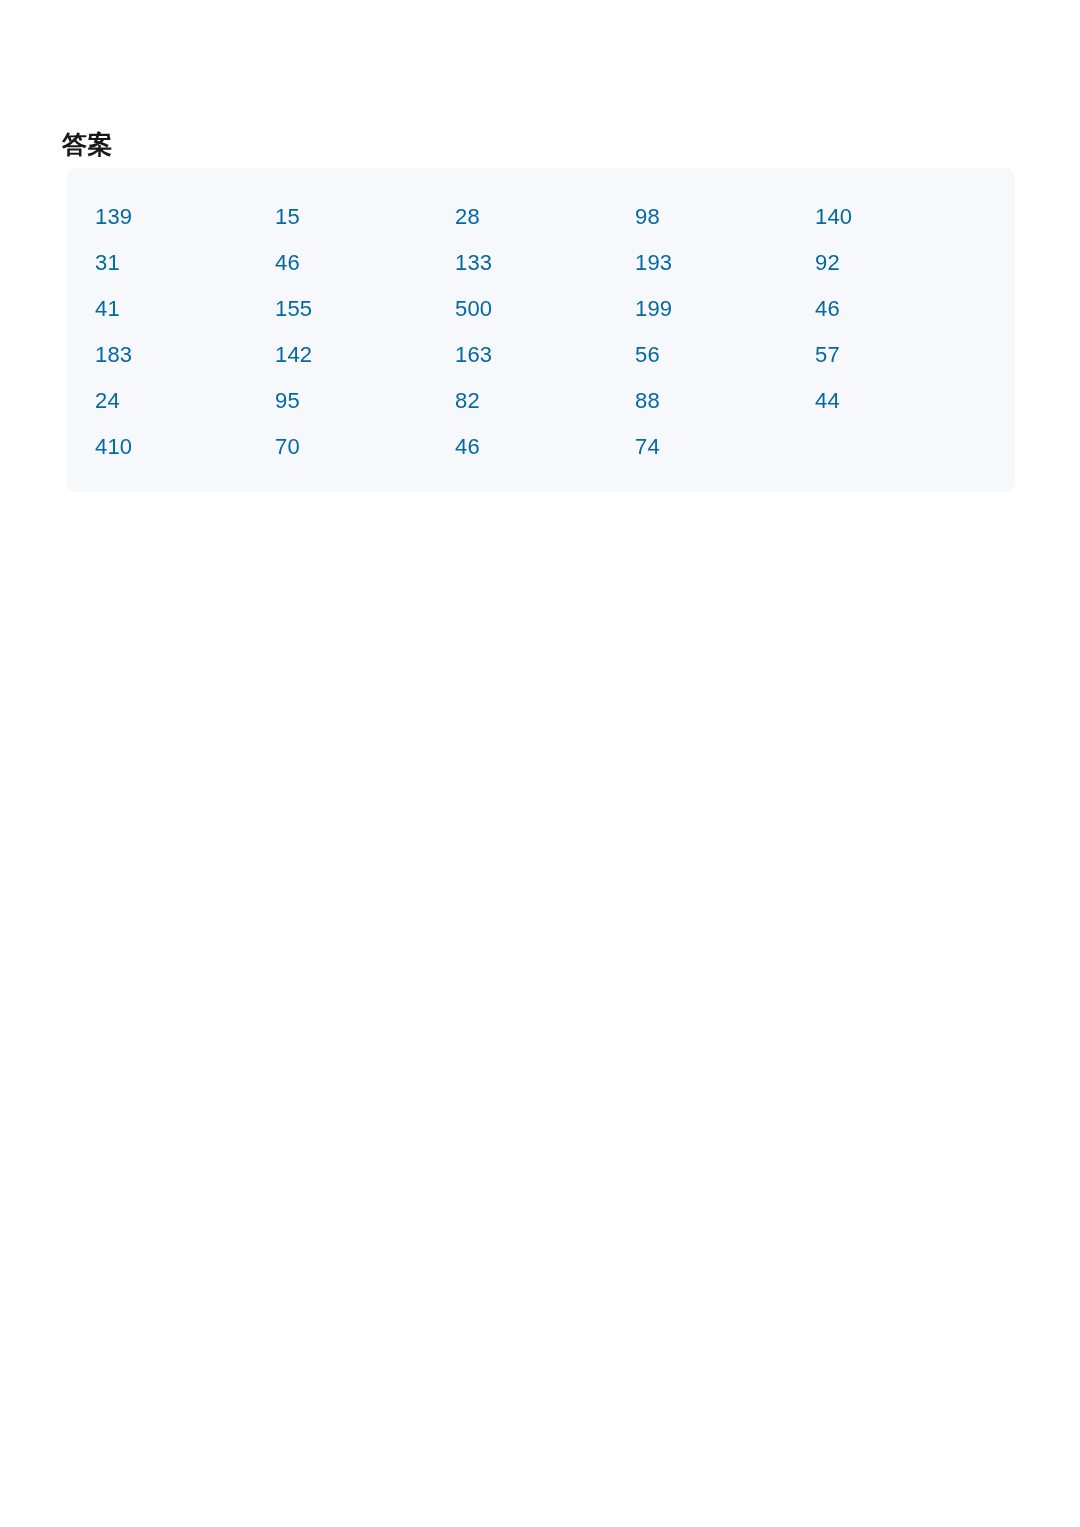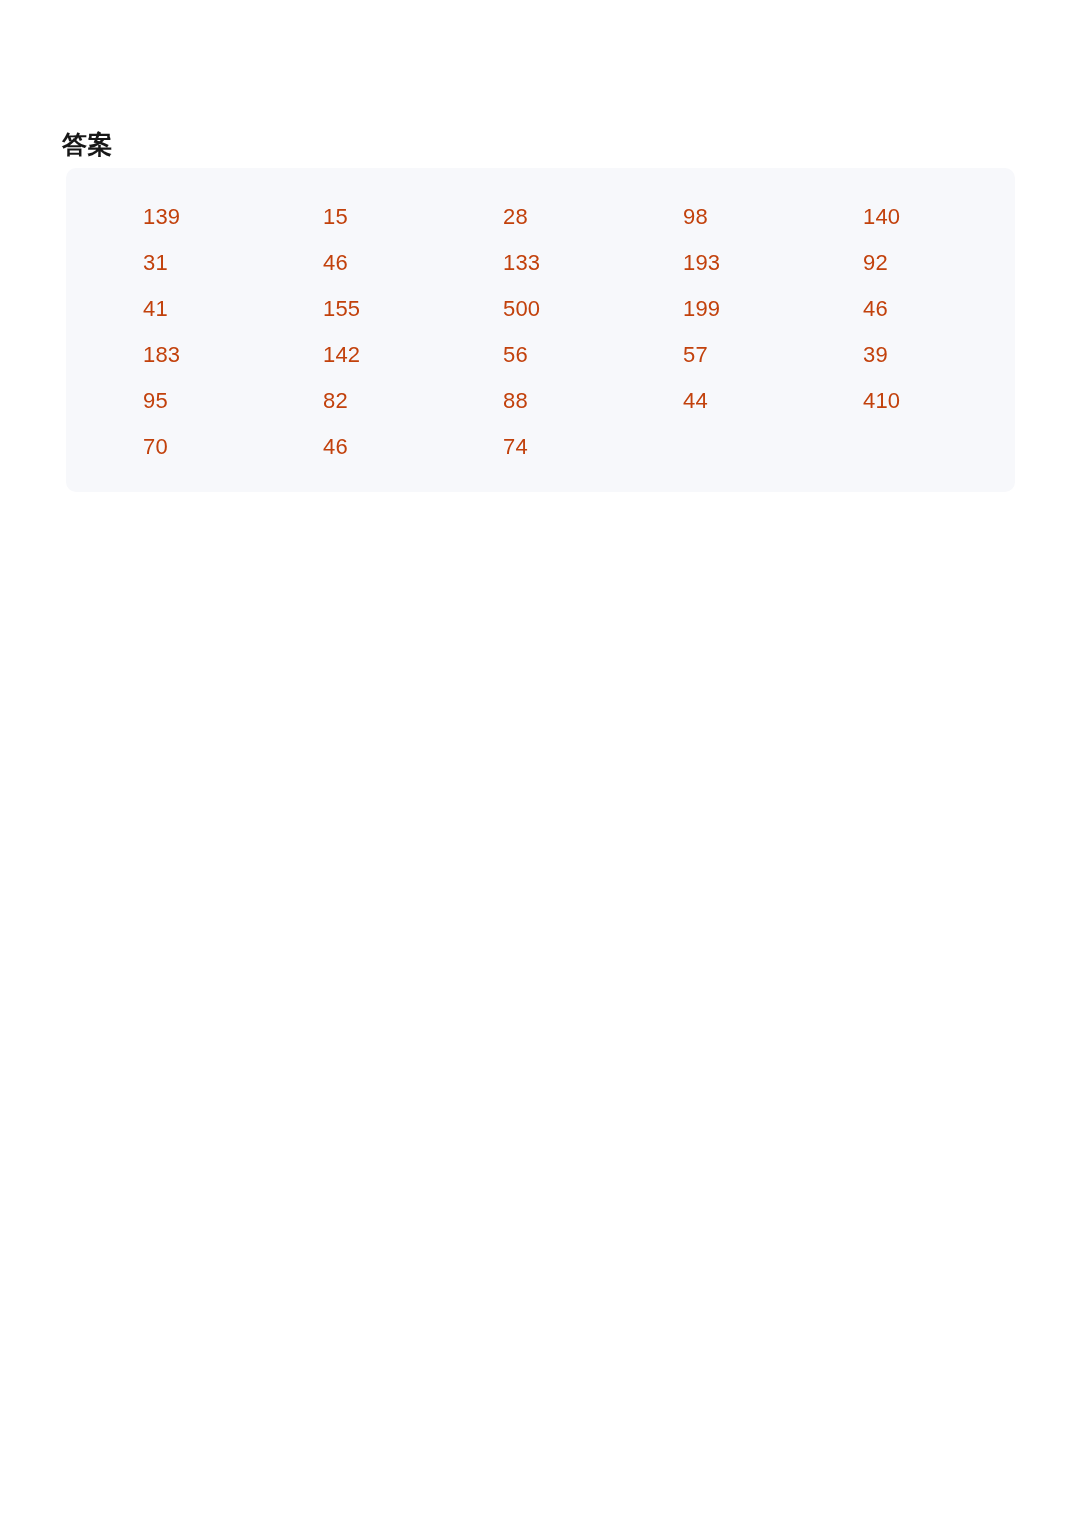--- a/index.html
+++ b/index.html
@@ -49,25 +49,24 @@
     display: grid;
     grid-template-columns: repeat(5, 180px);
     grid-auto-rows: 46px;
     margin-left: 29px;
   }
   .answer-cell {
     display: flex;
     align-items: center;
     font-size: 22px;
     font-weight: 400;
-    color: #c2410c;
+    color: #0369a1;
     line-height: 46px;
     letter-spacing: 0.2px;
     white-space: nowrap;
-    margin-left: 48px;
   }
 </style>
 </head>
 <body>
 
 <div class="page">
 
   <h1 class="page-title">答案</h1>
 
   <div class="answers-panel">
@@ -85,24 +84,25 @@
 
       <div class="answer-cell">92</div>
       <div class="answer-cell">41</div>
       <div class="answer-cell">155</div>
       <div class="answer-cell">500</div>
       <div class="answer-cell">199</div>
 
       <div class="answer-cell">46</div>
       <div class="answer-cell">183</div>
       <div class="answer-cell">142</div>
+      <div class="answer-cell">163</div>
       <div class="answer-cell">56</div>
 
       <div class="answer-cell">57</div>
-      <div class="answer-cell">39</div>
+      <div class="answer-cell">24</div>
       <div class="answer-cell">95</div>
       <div class="answer-cell">82</div>
       <div class="answer-cell">88</div>
 
       <div class="answer-cell">44</div>
       <div class="answer-cell">410</div>
       <div class="answer-cell">70</div>
       <div class="answer-cell">46</div>
       <div class="answer-cell">74</div>
     </div>

